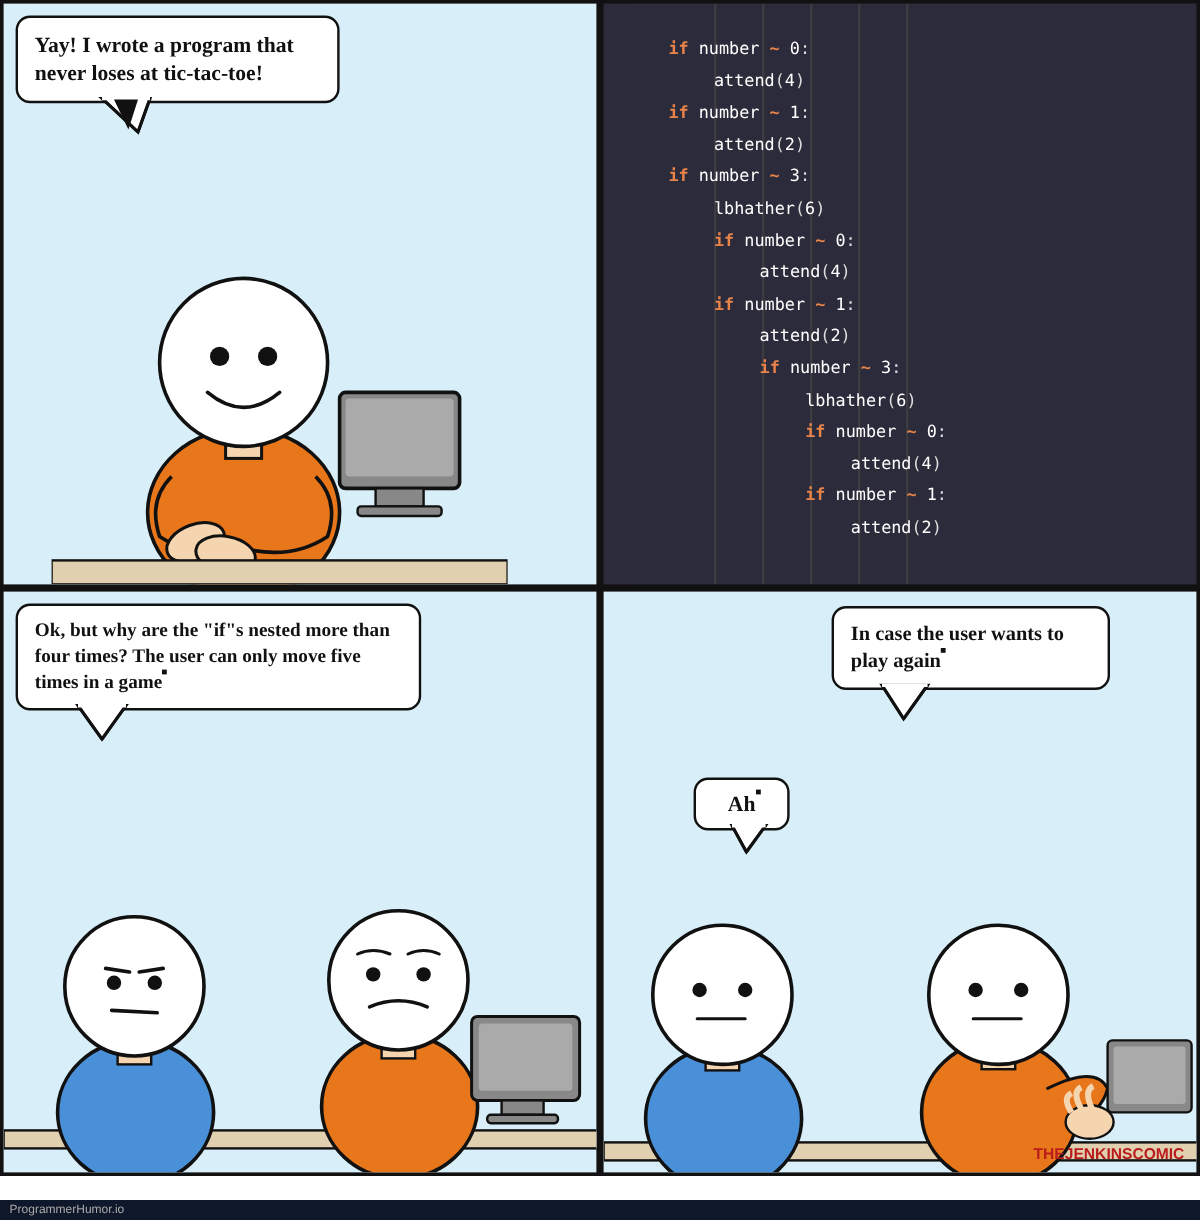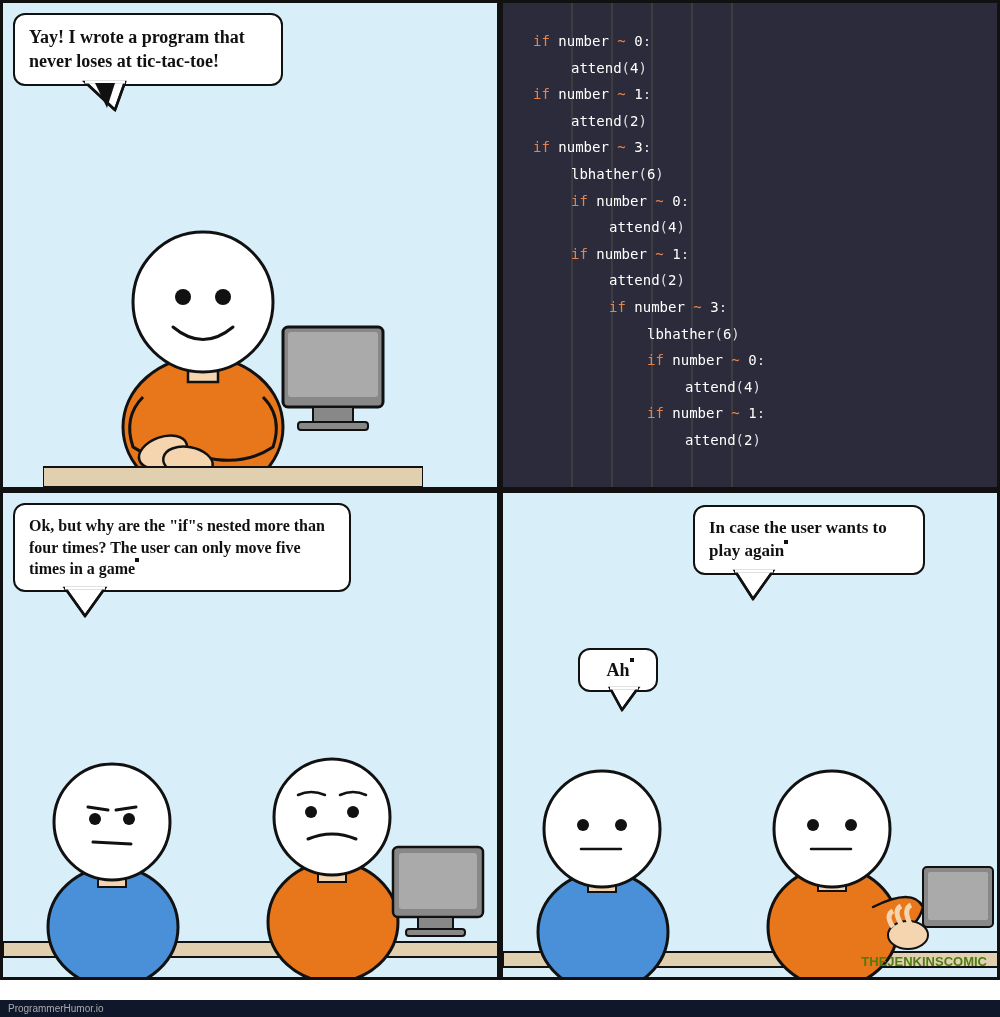--- a/index.html
+++ b/index.html
@@ -16,20 +16,21 @@
       grid-template-columns: 1fr 1fr;
       grid-template-rows: 490px 490px;
       width: 1000px;
       height: 1000px;
     }
 
     .panel {
       border: 3px solid #111;
       position: relative;
       overflow: hidden;
+      padding-left: 24px;
     }
 
     
     .panel-1 {
       background: #d8eef8;
     }
 
     
     .panel-2 {
       background: #2b2b3b;
@@ -111,21 +112,21 @@
 
     
     .code-panel {
       position: relative;
       width: 100%;
       height: 100%;
       background: #2b2b3b;
       overflow: hidden;
     }
 
-    .kw-orange { color: #e8834a; font-weight: normal; }
+    .kw-orange { color: #e8834a; font-weight: bold; }
     .kw-teal { color: #ffffff; }
     .kw-white { color: #ddd; }
 
     
     .footer {
       width: 1000px;
       height: 17px;
       background: #0f172a;
       display: flex;
       align-items: center;
@@ -319,21 +320,21 @@
 
       <circle cx="310" cy="158" r="6" fill="#111"></circle>
       <circle cx="348" cy="158" r="6" fill="#111"></circle>
 
       <line x1="308" y1="182" x2="348" y2="182" stroke="#111" stroke-width="2.5" stroke-linecap="round"></line>
 
       <rect x="420" y="200" width="70" height="60" rx="4" fill="#888" stroke="#111" stroke-width="2"></rect>
       <rect x="425" y="205" width="60" height="48" rx="2" fill="#aaa"></rect>
     </svg>
 
-    <div style="position:absolute;bottom:8px;right:10px;font-size:13px;font-weight:bold;color:#4d7c0f;font-family:Arial,sans-serif;">THEJENKINSCOMIC</div>
+    <div style="position:absolute;bottom:8px;right:10px;font-size:13px;font-weight:bold;color:#b91c1c;font-family:Arial,sans-serif;">THEJENKINSCOMIC</div>
   </div>
 
 </div>
 
 <div class="footer">
   <span class="footer-left">ProgrammerHumor.io</span>
   <span class="footer-right"></span>
 </div>
 
 </body></html>

